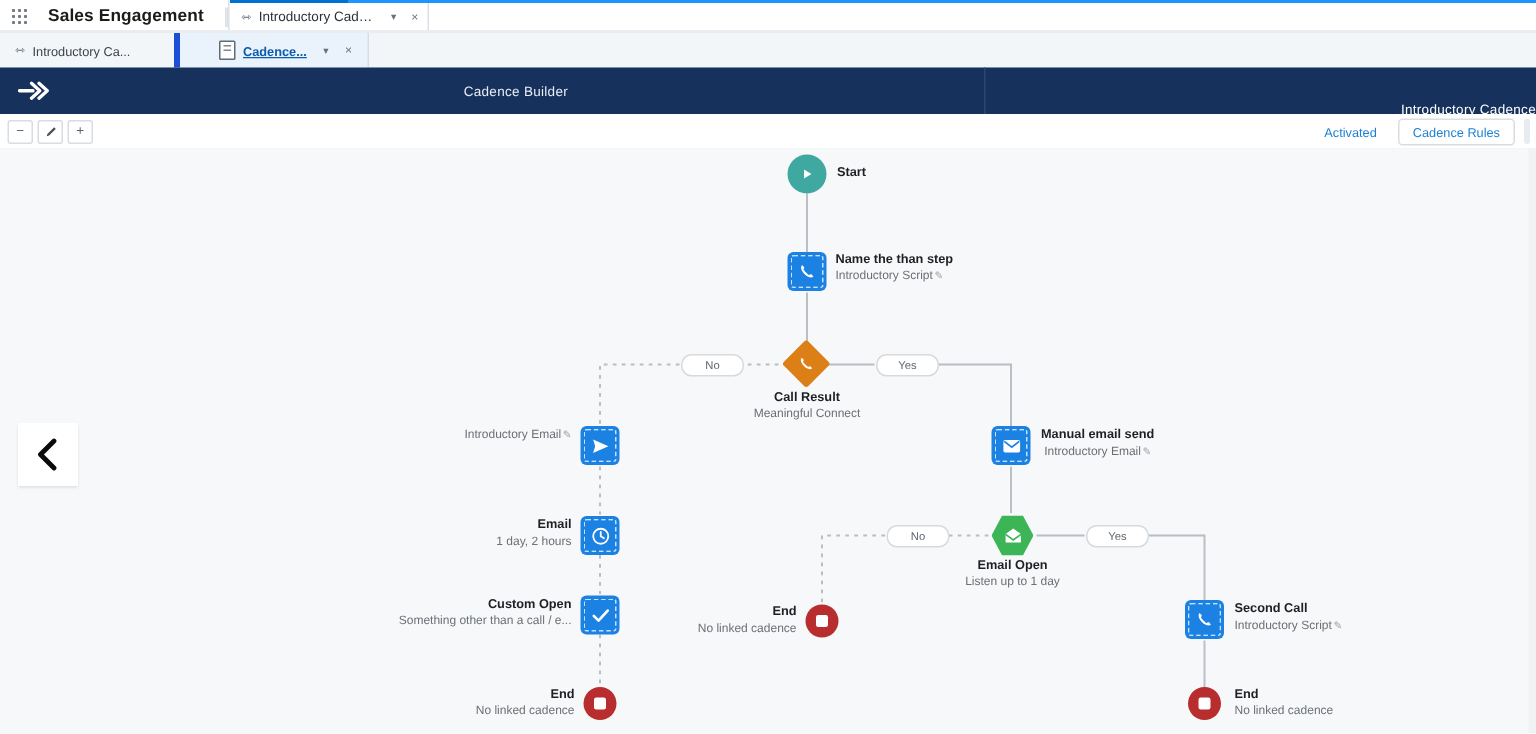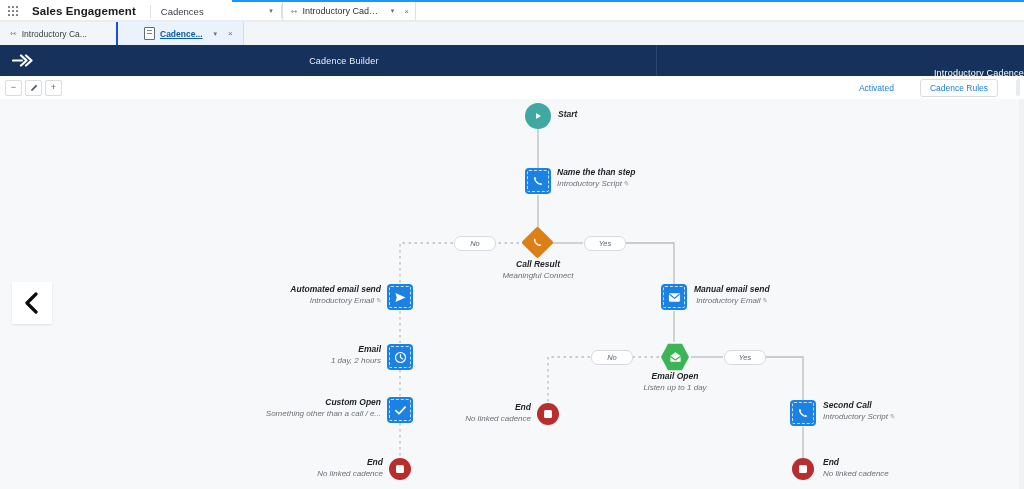--- a/index.html
+++ b/index.html
@@ -56,21 +56,21 @@
     background:#f3f6f9;border-bottom:1px solid #dfe3e8;
     display:flex;align-items:center;
   }
   .subtab{
     height:23px;display:flex;align-items:center;gap:5px;
     font-size:8.5px;color:#3b4149;padding:0 10px;min-width:96px;cursor:pointer;
   }
   .subtab .ic{font-size:8px;color:#5f6b75;}
   .subtab .lbl{white-space:nowrap;overflow:hidden;text-overflow:ellipsis;}
   .subtab.selected{
-    background:#eaf2fb;border-left:2px solid #1d4ed8;border-right:1px solid #d6dde6;
+    background:#eaf2fb;border-left:4px solid #1d4ed8;border-right:1px solid #d6dde6;
     min-width:84px;
     padding-left:26px;
   }
   .subtab.selected .lbl{font-weight:700;color:#0b5cab;text-decoration:underline;}
   .subtab .caret{color:#6a7078;font-size:7px;margin-left:6px;}
   .subtab .x{color:#6a7078;font-size:8px;padding-left:6px;}
   .doc-ic{
     width:9px;height:11px;border:1px solid #5f6b75;border-radius:1px;position:relative;
     display:inline-block;background:#fff;
   }
@@ -95,34 +95,34 @@
     background:#ffffff;border-bottom:1px solid #e3e6ea;
     display:flex;align-items:center;
   }
   .zoomgroup{display:flex;align-items:center;gap:3px;padding-left:5px;}
   .zbtn{
     width:15px;height:14px;border:1px solid #d8dde3;border-radius:2px;background:#fff;
     display:flex;align-items:center;justify-content:center;
     font-size:9px;color:#5b646e;cursor:pointer;line-height:1;
   }
   .zbtn.mid{color:#3d454d;}
-  .bar-right{margin-left:auto;display:flex;align-items:center;gap:12px;padding-right:4px;}
+  .bar-right{margin-left:auto;display:flex;align-items:center;gap:0;padding-right:4px;}
   .activated{
     font-size:8.5px;color:#1b7fd4;padding:0 14px;cursor:pointer;
   }
   .rulesbtn{
     font-size:8.5px;color:#1b7fd4;border:1px solid #d8dde3;border-radius:3px;
     padding:3px 9px;background:#fff;cursor:pointer;
   }
   .rail{width:4px;height:17px;background:#e8ebef;border-radius:2px;margin-left:6px;}
 
   
   .canvas{
     position:absolute;left:0;top:99px;width:1024px;height:390px;
-    background:#f7f8f9;overflow:hidden;font-style:italic;
+    background:#f7f8f9;overflow:hidden;
   }
   .canvas svg.wires{position:absolute;left:0;top:0;width:1024px;height:390px;}
 
   .node{position:absolute;}
   
   .sq{
     width:26px;height:26px;border-radius:4px;background:#1b82e3;
     display:flex;align-items:center;justify-content:center;color:#fff;
     outline:1px dashed rgba(255,255,255,.75);outline-offset:-3px;
   }
@@ -187,24 +187,20 @@
           <i></i>
           <i></i>
           <i></i>
           <i></i>
           <i></i>
           <i></i>
         </div>
     </div>
     <div class="appname">Sales Engagement</div>
     <div class="obj-divider"></div>
-    <div class="objtab">
-      <span>Cadences</span>
-      <span class="caret">▾</span>
-    </div>
     <div class="obj-divider"></div>
     <div class="rectab active">
       <span class="tabicon">⇿</span>
       <span class="lbl">Introductory Caden...</span>
       <span class="caret">▾</span>
       <span class="x">×</span>
     </div>
     <div class="blueline"></div>
   </div>
   <div class="blueline2"></div>
@@ -325,21 +321,20 @@
     <div class="pill" style="left:584px;top:137px;">Yes</div>
 
     <div class="node" style="left:387px;top:185px;">
       <div class="sq">
         <svg width="13" height="13" viewBox="0 0 14 14">
             <path d="M1.5 2.2 L12.5 7.0 L1.5 11.8 L3.0 7.0 Z" fill="#fff"></path>
           </svg>
       </div>
     </div>
     <div class="lbl-block lbl-left" style="left:173px;top:185px;width:208px;">
-      <div class="lbl-title">Automated email send</div>
       <div class="lbl-sub"><span>Introductory Email</span><span class="pencil">✎</span></div>
     </div>
 
     <div class="node" style="left:661px;top:185px;">
       <div class="sq">
         <svg width="13" height="11" viewBox="0 0 14 11">
             <rect x="1" y="1" width="12" height="9" rx="1.2" fill="#fff"></rect>
             <path d="M1.6 2 L7 6.2 L12.4 2" fill="none" stroke="#1b82e3" stroke-width="1.3"></path>
           </svg>
       </div>

